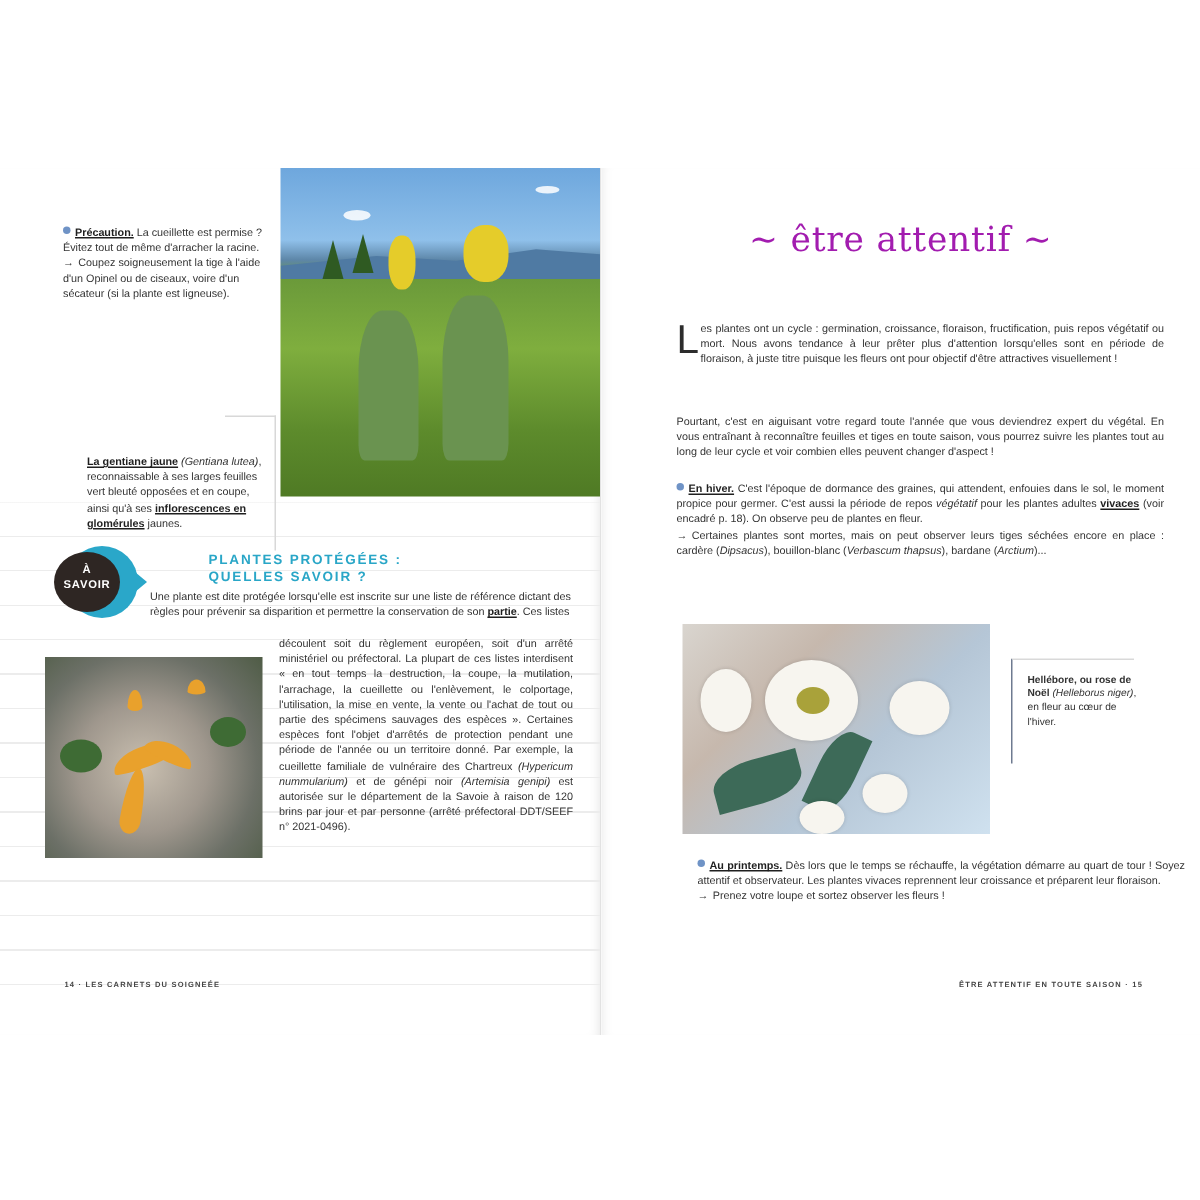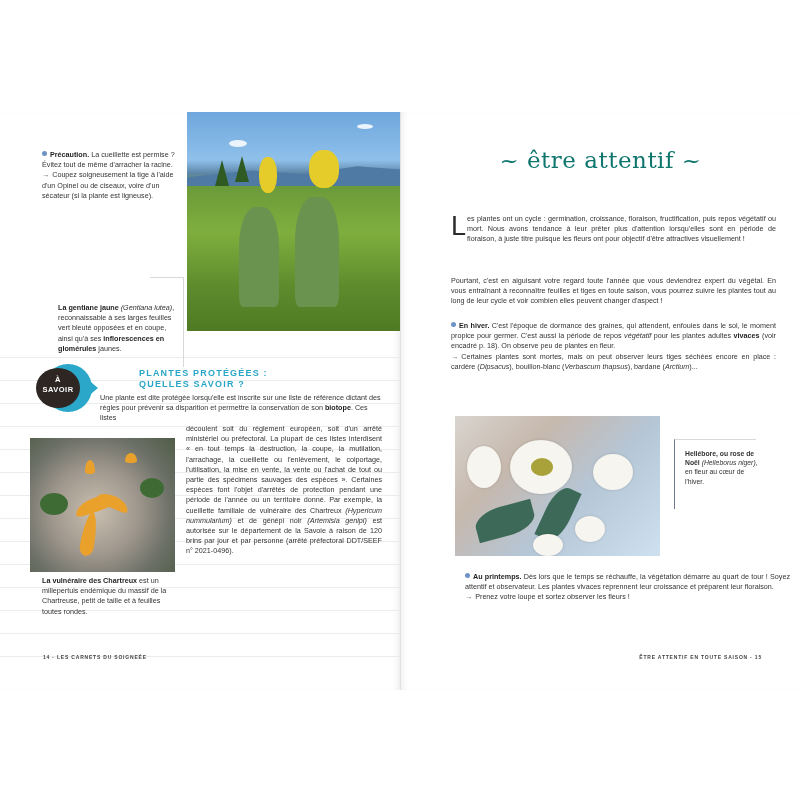--- a/index.html
+++ b/index.html
@@ -10,21 +10,21 @@
     .page { position: absolute; top: 0; height: 578px; background: #ffffff; }
     .page-left { left: 0; width: 401px; border-right: 1px solid #e2e2e2; box-shadow: inset -6px 0 8px -6px rgba(0,0,0,0.12); }
     .page-right { left: 401px; width: 399px; box-shadow: inset 6px 0 8px -6px rgba(0,0,0,0.10); }
     .top-edge { position: absolute; left: 0; top: 112px; width: 800px; height: 1px; background: #e6e6e6; }
 
     
     .rules { position: absolute; left: 0; top: 223px; width: 400px; height: 330px;
       background-image: repeating-linear-gradient(to bottom, transparent 0, transparent 22px, #ececec 22px, #ececec 23px); }
 
     .txt { font-size: 7.2px; line-height: 10.2px; color: #333; }
-    .txt b { color: #1f1f1f; }
+    .txt b { color: #1f1f1f; text-decoration: underline; }
     .bullet { display: inline-block; width: 5px; height: 5px; border-radius: 50%; background: #6f93c6; margin-right: 3px; vertical-align: 1px; }
     .arrow { color: #333; margin-right: 3px; }
 
     .precaution { position: absolute; left: 42px; top: 38px; width: 138px; }
     .gentiane-caption { position: absolute; left: 58px; top: 147px; width: 117px; margin-top: 44px; }
     .gentiane-caption-box { position: absolute; left: 150px; top: 165px; width: 34px; height: 90px; border-right: 1px solid #d8d8d8; border-top: 1px solid #d8d8d8; }
 
     .photo { position: absolute; overflow: hidden; }
     .photo-gentiane { left: 187px; top: 0; width: 213px; height: 219px;
       background: linear-gradient(to bottom, #6ea7dd 0%, #8fc0ea 22%, #5d86a8 28%, #6b9a3a 34%, #7fae3e 55%, #5d8b2c 80%, #4f7a24 100%); }
@@ -46,21 +46,21 @@
     .photo-vulneraire { left: 30px; top: 326px; width: 145px; height: 134px;
       background: radial-gradient(circle at 45% 55%, #c9bfb0 0%, #9f978d 40%, #6c7067 70%, #4f5c46 100%); }
     .vflower { position: absolute; background: #e9a12c; border-radius: 50% 50% 50% 50% / 80% 80% 20% 20%; }
     .vleaf { position: absolute; background: #3e6b34; border-radius: 50%; }
 
     .vulneraire-caption { position: absolute; left: 42px; top: 464px; width: 130px; }
 
     .folio-left { position: absolute; left: 43px; top: 542px; font-size: 5px; letter-spacing: 0.8px; color: #444; font-weight: bold; }
     .folio-right { position: absolute; right: 38px; top: 542px; font-size: 5px; letter-spacing: 0.8px; color: #444; font-weight: bold; }
 
-    .title { position: absolute; left: 0; top: 34px; width: 399px; text-align: center; font-family: "DejaVu Serif", serif; font-size: 23px; line-height: 28px; color: #0f766e; letter-spacing: 0.5px; }
+    .title { position: absolute; left: 0; top: 34px; width: 399px; text-align: center; font-family: "DejaVu Serif", serif; font-size: 23px; line-height: 28px; color: #a21caf; letter-spacing: 0.5px; }
 
     .intro { position: absolute; left: 50px; top: 102px; width: 325px; text-align: justify; }
     .dropcap { float: left; font-size: 27px; line-height: 22px; margin-right: 1px; margin-top: 1px; color: #2c2c2c; font-family: "Liberation Sans", sans-serif; }
     .para2 { position: absolute; left: 50px; top: 164px; width: 325px; text-align: justify; }
     .hiver { position: absolute; left: 50px; top: 209px; width: 325px; text-align: justify; }
 
     .photo-hellebore { left: 54px; top: 304px; width: 205px; height: 140px;
       background: linear-gradient(135deg, #d9d5cf 0%, #c6b8ad 30%, #b5c6d6 60%, #cfe1ef 100%); }
     .hpetal { position: absolute; background: #f7f5ef; border-radius: 50%; box-shadow: 0 0 3px rgba(0,0,0,0.15); }
     .hcenter { position: absolute; background: #a9a23a; border-radius: 50%; }
@@ -111,39 +111,36 @@
         <div>À</div>
         <div>SAVOIR</div>
       </div>
     </div>
     <div class="asavoir-title">
       <div>PLANTES PROTÉGÉES :</div>
       <div>QUELLES SAVOIR ?</div>
     </div>
 
     <div class="protect-top txt">
-      <span>Une plante est dite protégée lorsqu'elle est inscrite sur une liste de référence dictant des règles pour prévenir sa disparition et permettre la conservation de son </span><b>biotope</b><span>. Ces listes</span>
+      <span>Une plante est dite protégée lorsqu'elle est inscrite sur une liste de référence dictant des règles pour prévenir sa disparition et permettre la conservation de son </span><b>partie</b><span>. Ces listes</span>
     </div>
     <div class="protect-body txt">
       <span>découlent soit du règlement européen, soit d'un arrêté ministériel ou préfectoral. La plupart de ces listes interdisent « en tout temps la destruction, la coupe, la mutilation, l'arrachage, la cueillette ou l'enlèvement, le colportage, l'utilisation, la mise en vente, la vente ou l'achat de tout ou partie des spécimens sauvages des espèces ». Certaines espèces font l'objet d'arrêtés de protection pendant une période de l'année ou un territoire donné. Par exemple, la cueillette familiale de vulnéraire des Chartreux </span><i>(Hypericum nummularium)</i><span> et de génépi noir </span><i>(Artemisia genipi)</i><span> est autorisée sur le département de la Savoie à raison de 120 brins par jour et par personne (arrêté préfectoral DDT/SEEF n° 2021-0496).</span>
     </div>
 
     <div class="photo photo-vulneraire">
       <div class="vleaf" style="left:10px;top:55px;width:28px;height:22px;"></div>
       <div class="vleaf" style="left:110px;top:40px;width:24px;height:20px;"></div>
       <div class="vflower" style="left:44px;top:60px;width:42px;height:14px;transform:rotate(-20deg);"></div>
       <div class="vflower" style="left:52px;top:74px;width:14px;height:44px;transform:rotate(10deg);"></div>
       <div class="vflower" style="left:66px;top:58px;width:34px;height:12px;transform:rotate(25deg);"></div>
       <div class="vflower" style="left:55px;top:22px;width:10px;height:14px;"></div>
       <div class="vflower" style="left:95px;top:15px;width:12px;height:10px;"></div>
     </div>
 
-    <div class="vulneraire-caption txt">
-      <b>La vulnéraire des Chartreux</b><span> est un millepertuis endémique du massif de la Chartreuse, petit de taille et à feuilles toutes rondes.</span>
-    </div>
 
     <div class="folio-left">14 · LES CARNETS DU SOIGNEÉE</div>
   </div>
 
   <div class="page page-right">
     <div class="title">
       <div>~ être attentif ~</div>
     </div>
 
     <div class="intro txt">

